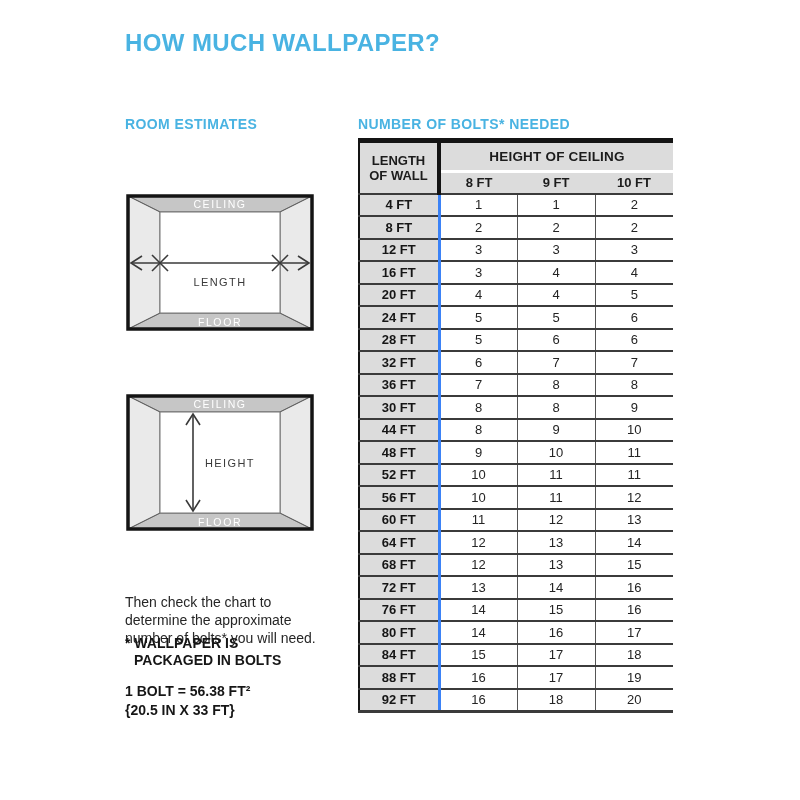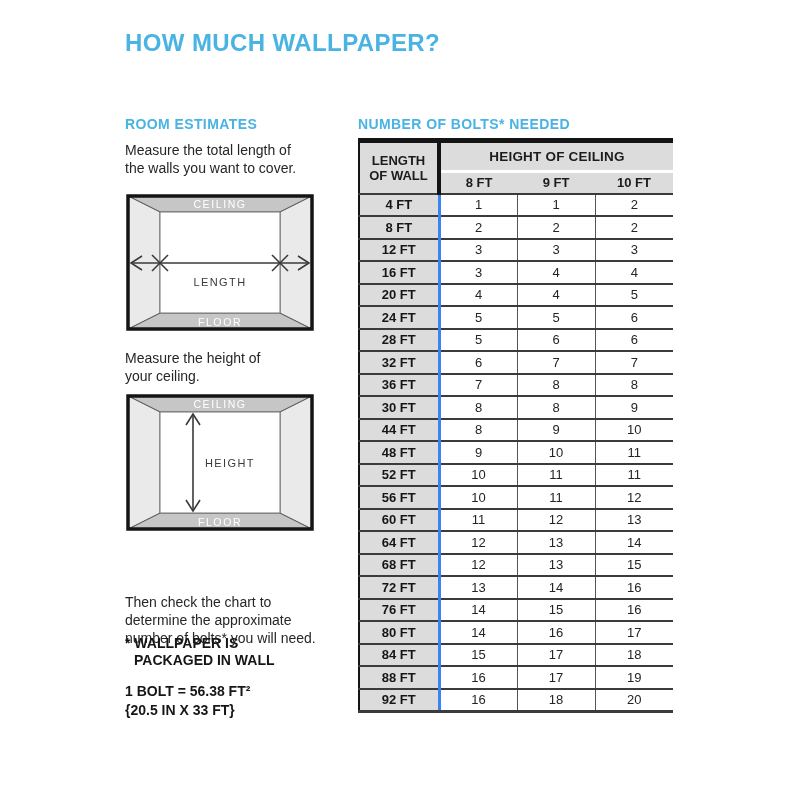--- a/index.html
+++ b/index.html
@@ -44,22 +44,20 @@
 </style>
 </head>
 <body>
 
 <div class="canvas">
 
   <h1 class="page-title">HOW MUCH WALLPAPER?</h1>
 
   <h2 class="section-head left-section-head">ROOM ESTIMATES</h2>
 
-  <p class="para step1">Measure the total length of
-the walls you want to cover.</p>
 
   <svg class="room-svg svg-length" viewBox="0 0 188 137">
     <polygon points="2,2 186,2 154,18 34,18" fill="#c6c6c6" stroke="#5a5a5a" stroke-width="1"></polygon>
     <polygon points="2,135 186,135 154,119 34,119" fill="#c6c6c6" stroke="#5a5a5a" stroke-width="1"></polygon>
     <polygon points="2,2 34,18 34,119 2,135" fill="#eaeaea" stroke="#5a5a5a" stroke-width="1"></polygon>
     <polygon points="186,2 154,18 154,119 186,135" fill="#eaeaea" stroke="#5a5a5a" stroke-width="1"></polygon>
     <rect x="34" y="18" width="120" height="101" fill="#ffffff" stroke="#777777" stroke-width="1"></rect>
     <rect x="2" y="2" width="184" height="133" fill="none" stroke="#141414" stroke-width="3.5"></rect>
     <text class="room-label" x="94" y="14" text-anchor="middle">CEILING</text>
     <text class="room-label" x="94" y="131.5" text-anchor="middle">FLOOR</text>
@@ -68,22 +66,20 @@
       <polyline points="16,62 5,69 16,76"></polyline>
       <polyline points="172,62 183,69 172,76"></polyline>
       <line x1="26" y1="61" x2="42" y2="77"></line>
       <line x1="26" y1="77" x2="42" y2="61"></line>
       <line x1="146" y1="61" x2="162" y2="77"></line>
       <line x1="146" y1="77" x2="162" y2="61"></line>
     </g>
     <text class="dim-label" x="94" y="92" text-anchor="middle">LENGTH</text>
   </svg>
 
-  <p class="para step2">Measure the height of
-your ceiling.</p>
 
   <svg class="room-svg svg-height" viewBox="0 0 188 137">
     <polygon points="2,2 186,2 154,18 34,18" fill="#c6c6c6" stroke="#5a5a5a" stroke-width="1"></polygon>
     <polygon points="2,135 186,135 154,119 34,119" fill="#c6c6c6" stroke="#5a5a5a" stroke-width="1"></polygon>
     <polygon points="2,2 34,18 34,119 2,135" fill="#eaeaea" stroke="#5a5a5a" stroke-width="1"></polygon>
     <polygon points="186,2 154,18 154,119 186,135" fill="#eaeaea" stroke="#5a5a5a" stroke-width="1"></polygon>
     <rect x="34" y="18" width="120" height="101" fill="#ffffff" stroke="#777777" stroke-width="1"></rect>
     <rect x="2" y="2" width="184" height="133" fill="none" stroke="#141414" stroke-width="3.5"></rect>
     <text class="room-label" x="94" y="14" text-anchor="middle">CEILING</text>
     <text class="room-label" x="94" y="131.5" text-anchor="middle">FLOOR</text>
@@ -92,21 +88,21 @@
       <polyline points="60,31 67,20 74,31"></polyline>
       <polyline points="60,106 67,117 74,106"></polyline>
     </g>
     <text class="dim-label" x="79" y="73" text-anchor="start">HEIGHT</text>
   </svg>
 
   <p class="para step3">Then check the chart to
 determine the approximate
 number of bolts* you will need.</p>
 
-  <p class="footnote fn-packaging"><span>* WALLPAPER IS</span><span class="indent">PACKAGED IN WALL</span></p>
+  <p class="footnote fn-packaging"><span>* WALLPAPER IS</span><span class="indent">PACKAGED IN BOLTS</span></p>
 
   <p class="footnote fn-bolt">1 BOLT = 56.38 FT²
 {20.5 IN X 33 FT}</p>
 
   <h2 class="section-head table-title">NUMBER OF BOLTS* NEEDED</h2>
 
   <table class="bolts">
     <colgroup>
       <col style="width:80px">
         <col style="width:78px">

